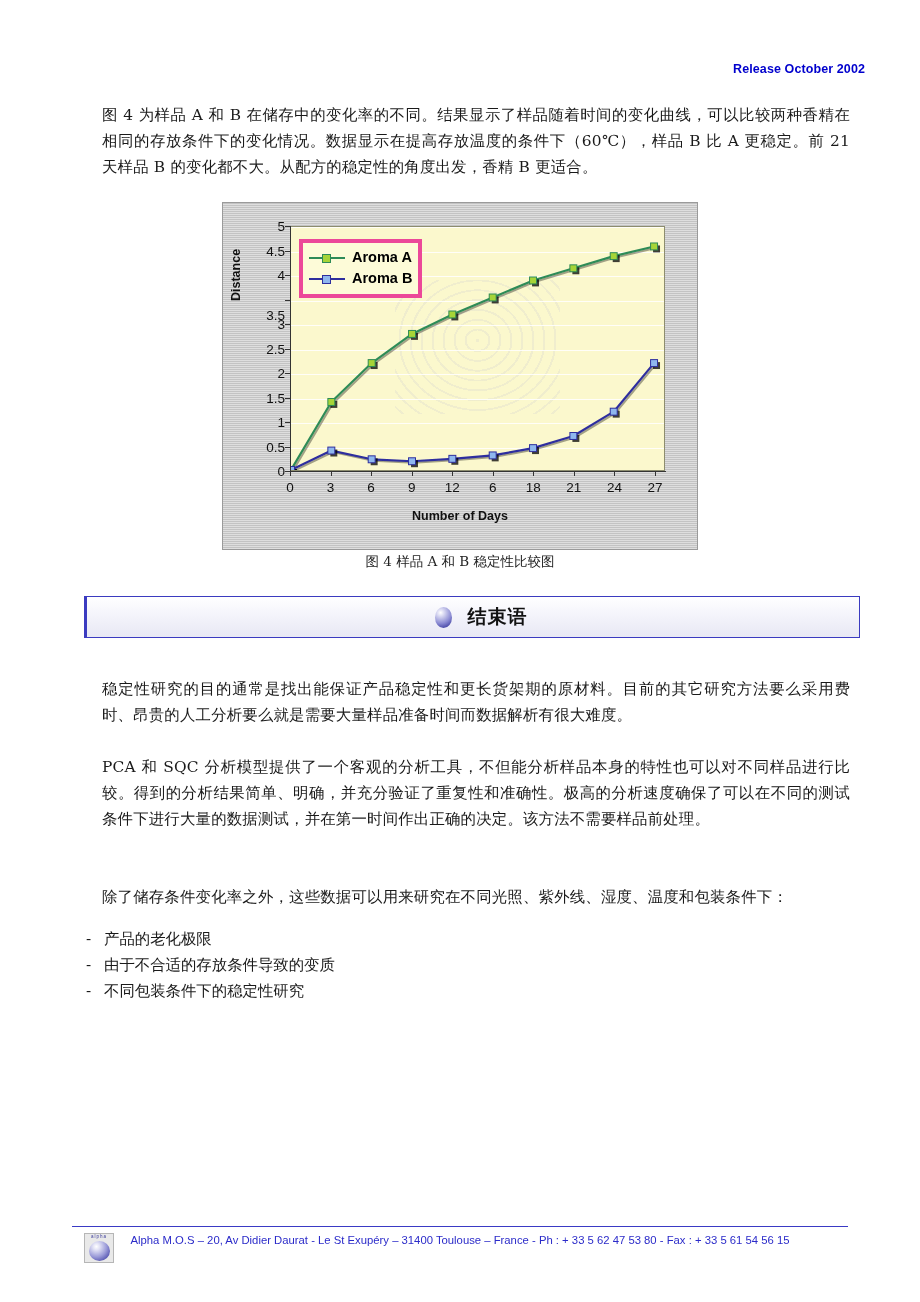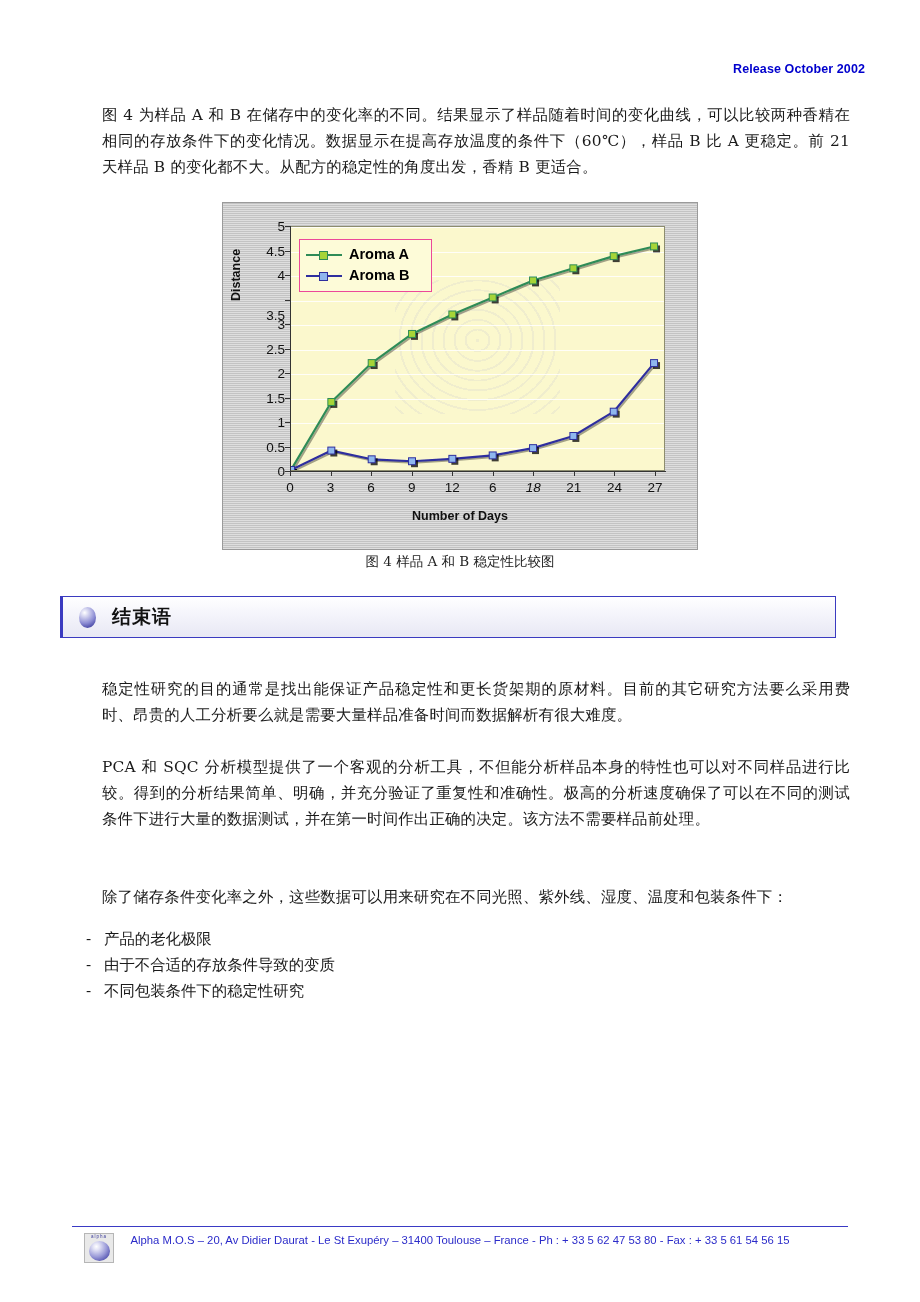--- a/index.html
+++ b/index.html
@@ -211,22 +211,22 @@
     width: 1px;
     height: 246px;
     background: #333;
   }
 
   .legend-box {
     position: absolute;
     left: 76px;
     top: 36px;
     background: #fdfbd8;
-    border: 1px solid #ec4899;
-    padding: 4px 22px 5px 6px;
+    border: 4px solid #ec4899;
+    padding: 4px 6px 5px 6px;
   }
   .legend-row {
     display: flex;
     align-items: center;
     height: 21px;
   }
   .legend-swatch {
     width: 36px;
     height: 12px;
     position: relative;
@@ -262,30 +262,31 @@
     width: 476px;
     text-align: center;
     font-family: "DejaVu Serif", serif;
     font-size: 13.5px;
     color: #222;
   }
 
   
   .section-bar {
     position: absolute;
-    left: 60px;
+    left: 84px;
     top: 596px;
     width: 776px;
     height: 42px;
     border: 1px solid #3b3bc0;
     border-left: 3px solid #3b3bc0;
     box-sizing: border-box;
     background: linear-gradient(180deg, #ffffff 0%, #f4f4fb 45%, #e8e8f4 100%);
     display: flex;
     align-items: center;
+    justify-content: center;
   }
   .sphere-icon {
     width: 17px;
     height: 21px;
     border-radius: 50%;
     margin-left: 16px;
     margin-right: 16px;
     flex: 0 0 auto;
     background: radial-gradient(circle at 33% 27%, #ffffff 0%, #dadaf2 18%, #8d8dd4 55%, #3b3b9e 88%, #232372 100%);
   }
@@ -490,21 +491,21 @@
         <div class="xtick" style="left: 40.5556px;">3</div>
         <div class="xtick-mark" style="left: 40.5556px;"></div>
         <div class="xtick" style="left: 81.1111px;">6</div>
         <div class="xtick-mark" style="left: 81.1111px;"></div>
         <div class="xtick" style="left: 121.667px;">9</div>
         <div class="xtick-mark" style="left: 121.667px;"></div>
         <div class="xtick" style="left: 162.222px;">12</div>
         <div class="xtick-mark" style="left: 162.222px;"></div>
         <div class="xtick" style="left: 202.778px;">6</div>
         <div class="xtick-mark" style="left: 202.778px;"></div>
-        <div class="xtick" style="left: 243.333px; font-style: italic;">18</div>
+        <div class="xtick" style="left: 243.333px;">18</div>
         <div class="xtick-mark" style="left: 243.333px;"></div>
         <div class="xtick" style="left: 283.889px;">21</div>
         <div class="xtick-mark" style="left: 283.889px;"></div>
         <div class="xtick" style="left: 324.444px;">24</div>
         <div class="xtick-mark" style="left: 324.444px;"></div>
         <div class="xtick" style="left: 365px;">27</div>
         <div class="xtick-mark" style="left: 365px;"></div>
       </div>
 
     <div class="axis-x-title">Number of Days</div>

